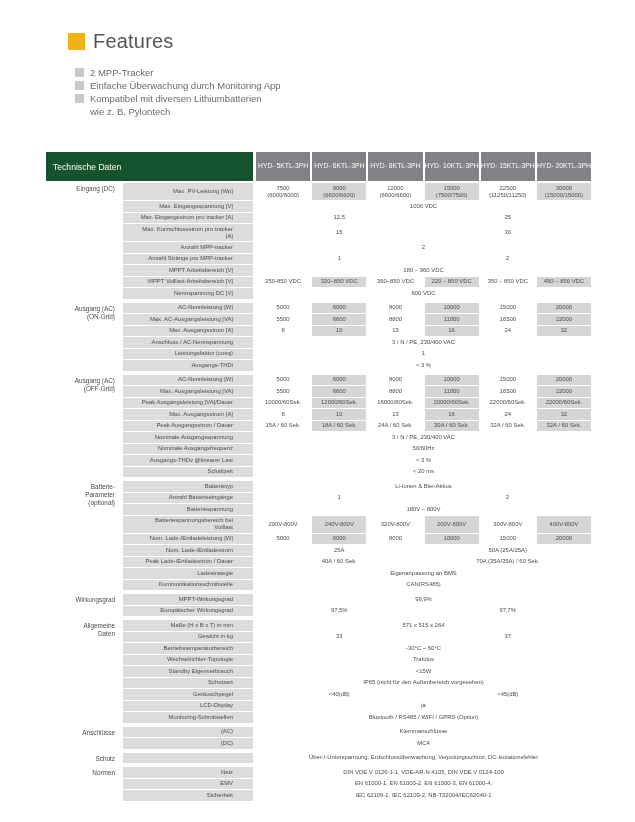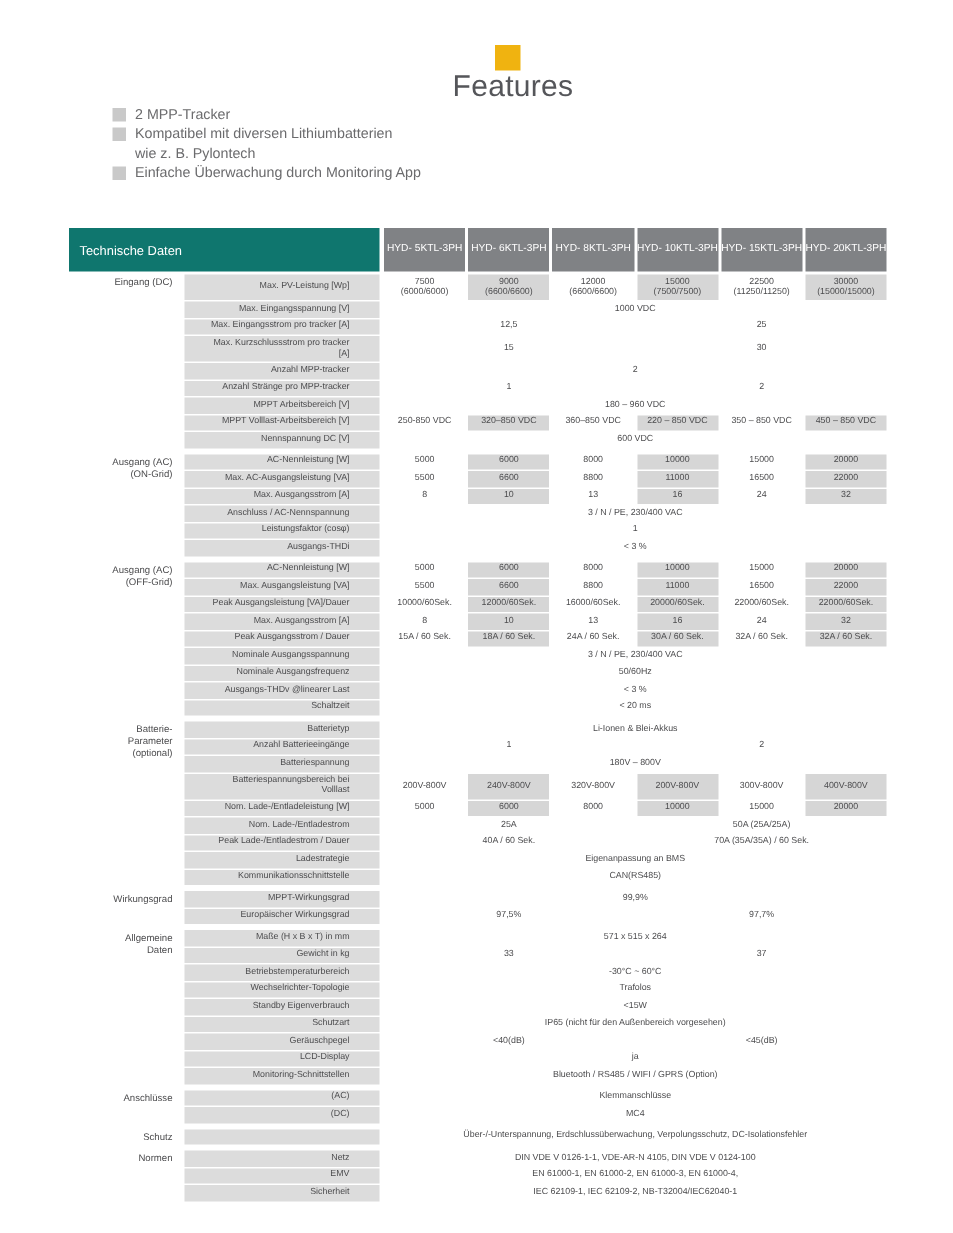--- a/index.html
+++ b/index.html
@@ -2,33 +2,33 @@
 <html><head>
 <meta charset="utf-8">
 <style>
   html,body{margin:0;padding:0;}
   body{
     width:635px;height:822px;background:#ffffff;position:relative;
     font-family:"Liberation Sans",sans-serif;overflow:hidden;
   }
   
   .features{position:absolute;left:68px;top:30px;width:540px;}
-  .features-title-row{display:flex;align-items:center;flex-direction:column;}
+  .features-title-row{display:flex;align-items:center;}
   .features-square{width:17px;height:17px;background:#f0b310;flex:none;}
   .features-title{font-size:20px;color:#55565a;margin-left:8px;letter-spacing:0.2px;}
-  .features-cols{display:flex;margin-left:7px;flex-direction:column;}
+  .features-cols{display:flex;margin-top:13px;margin-left:7px;flex-direction:column;}
   .f-col{width:262px;flex:none;}
   .f-col:last-child{flex:1;}
   .f-item{display:flex;font-size:9.5px;color:#6b6b6d;line-height:13px;}
   .f-bullet{width:9px;height:9px;background:#c9c9c9;margin-right:6px;margin-top:2px;flex:none;}
   .f-lines{white-space:pre-line;}
   
   .tech{position:absolute;left:46px;top:152px;width:545px;font-size:5.9px;color:#4c4c4e;}
   .t-head{display:flex;height:29px;margin-bottom:2px;}
-  .t-head-title{flex:0 0 207px;background:#0f766e;color:#ffffff;font-size:8.6px;
+  .t-head-title{flex:0 0 207px;background:#14532d;color:#ffffff;font-size:8.6px;
     display:flex;align-items:center;padding-left:7px;box-sizing:border-box;}
   .t-vals-wrap{flex:1;display:flex;gap:2px;padding-left:3px;box-sizing:border-box;min-width:0;}
   .t-head-col{flex:1;background:#808285;color:#ffffff;font-size:6.8px;text-align:center;
     display:flex;flex-direction:column;justify-content:center;line-height:8.5px;}
   .t-section{display:flex;margin-bottom:3px;}
   .t-cat{flex:0 0 77px;text-align:right;padding:2px 8px 0 0;box-sizing:border-box;
     color:#4c4c4e;font-size:6.4px;line-height:8px;white-space:pre-line;}
   .t-rows{flex:1;min-width:0;}
   .t-row{display:flex;margin-bottom:1px;min-height:10.5px;}
   .t-label{flex:0 0 130px;background:#dcdcdc;box-sizing:border-box;
@@ -47,26 +47,26 @@
     <div class="features-title">Features</div>
   </div>
   <div class="features-cols">
     <div class="f-col" id="f-col-left">
         <div class="f-item">
           <span class="f-bullet"></span>
           <span class="f-lines">2 MPP-Tracker</span>
         </div>
         <div class="f-item">
           <span class="f-bullet"></span>
+          <span class="f-lines">Einfache Überwachung durch Monitoring App</span>
+        </div>
+        <div class="f-item">
+          <span class="f-bullet"></span>
           <span class="f-lines">Kompatibel mit diversen Lithiumbatterien
 wie z. B. Pylontech</span>
-        </div>
-        <div class="f-item">
-          <span class="f-bullet"></span>
-          <span class="f-lines">Einfache Überwachung durch Monitoring App</span>
         </div>
       </div>
   </div>
 </div>
 
 <div class="tech">
   <div class="t-head">
     <div class="t-head-title">Technische Daten</div>
     <div class="t-vals-wrap" id="t-head-cols">
         <div class="t-head-col">HYD-

